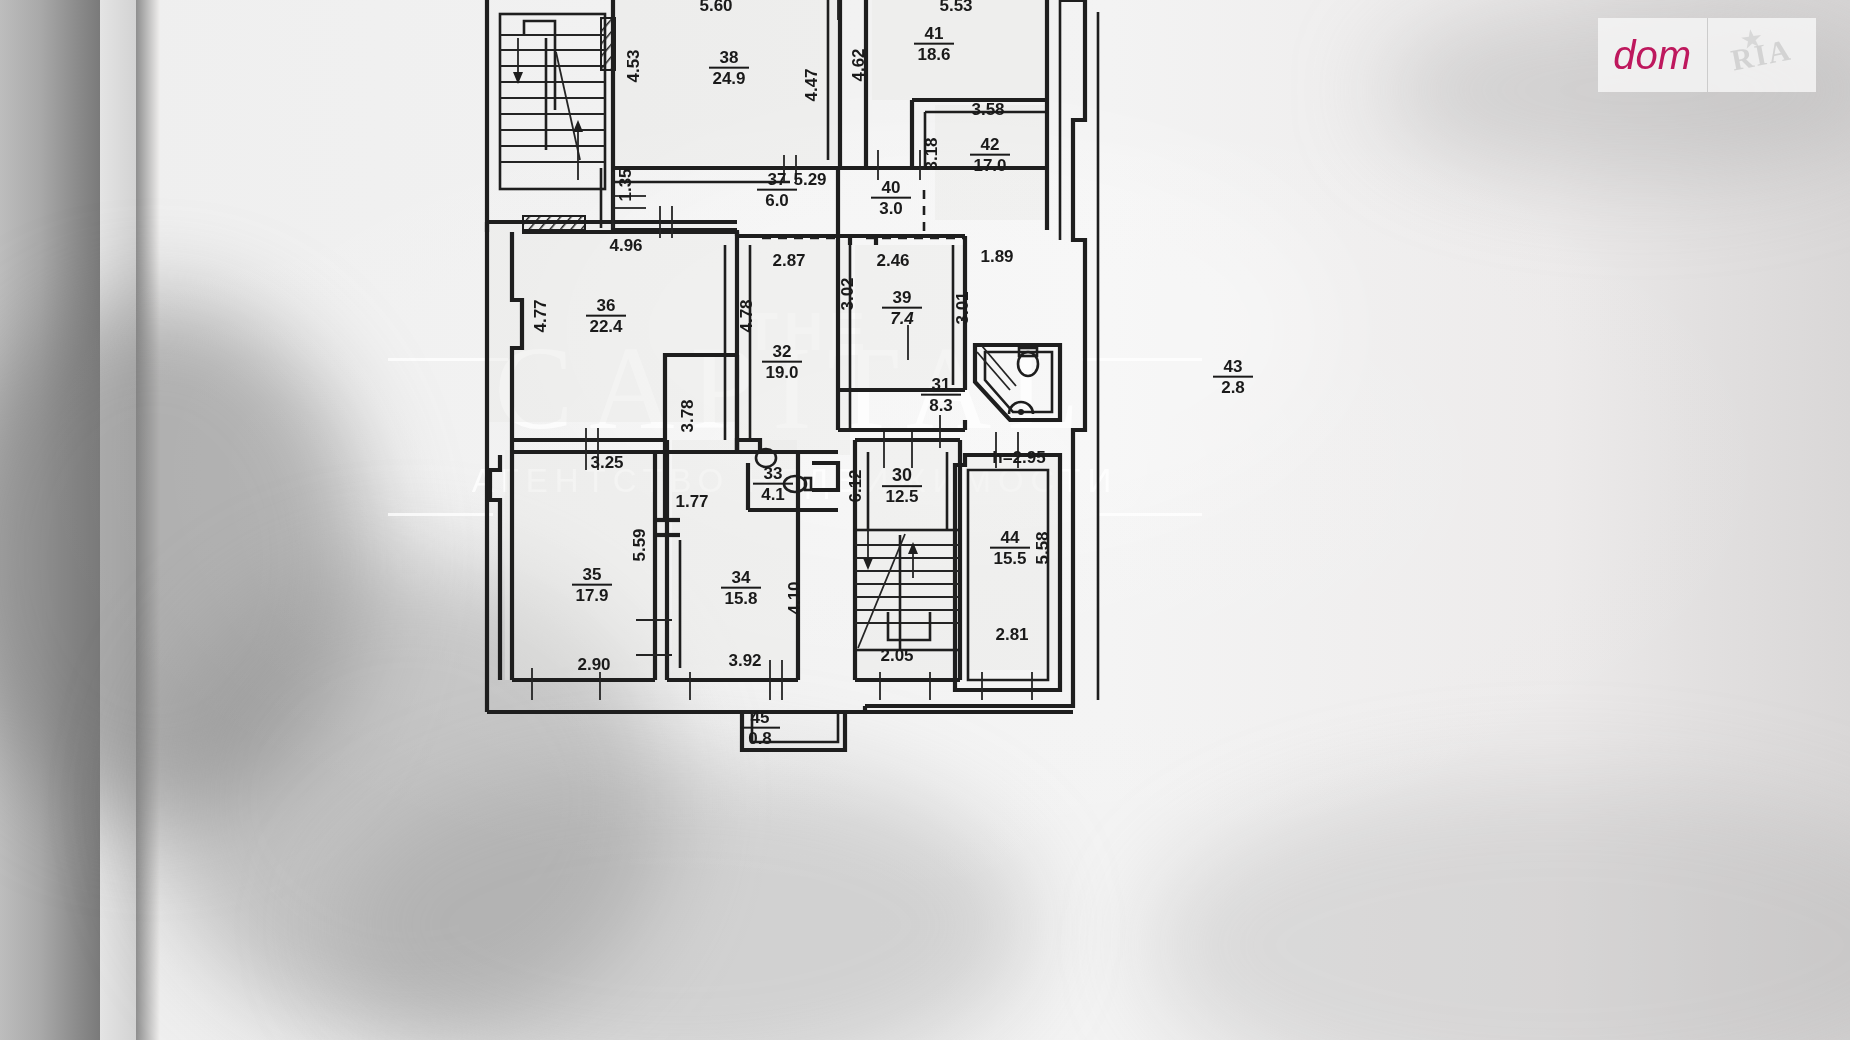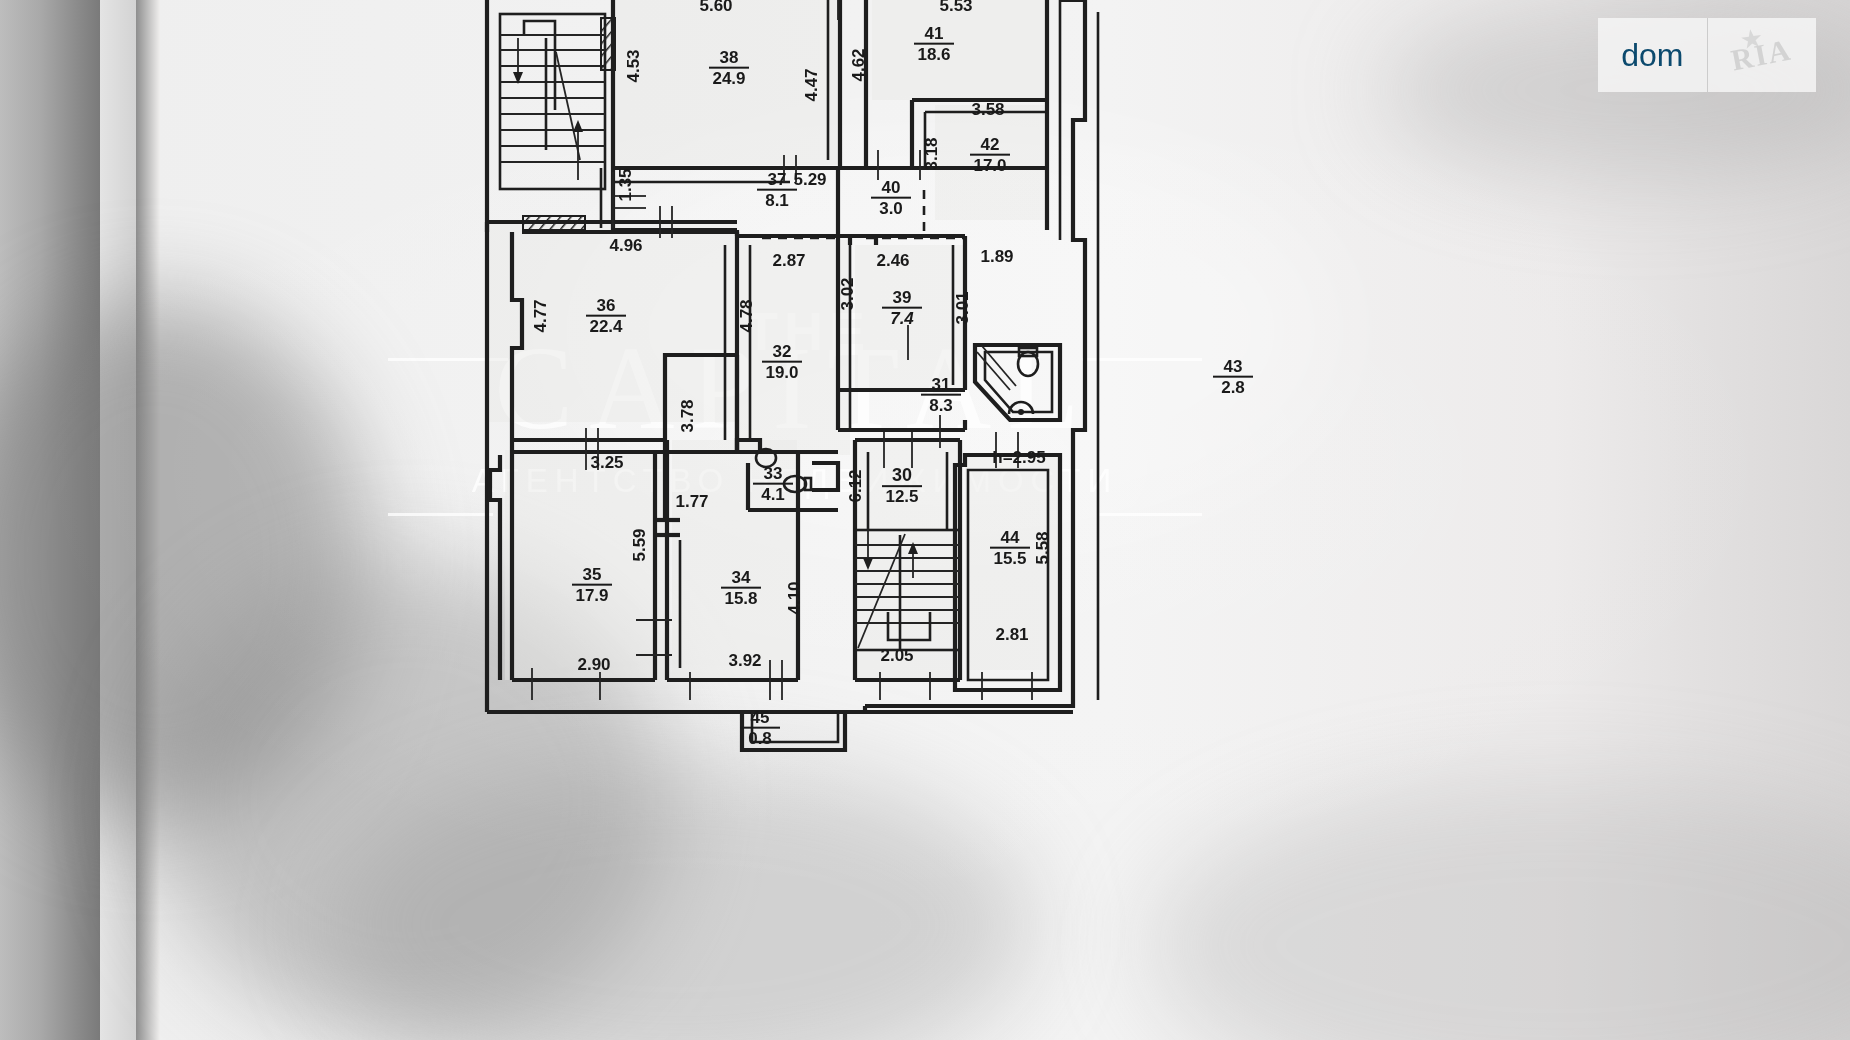--- a/index.html
+++ b/index.html
@@ -48,21 +48,21 @@
     left:745px;top:300px;font-size:54px;letter-spacing:6px;
     color:rgba(255,255,255,0.55);font-family:"Liberation Sans",sans-serif;font-weight:700;
   }
   
   #logo{
     position:absolute;left:1598px;top:18px;width:218px;height:74px;
     display:flex;background:rgba(247,247,247,0.82);
   }
   #logo .cell{flex:1;display:flex;align-items:center;justify-content:center;position:relative;}
   #logo .sep{width:1px;background:rgba(200,200,200,0.9);}
-  #logo .domtext{font-size:32px;color:#0c4a6e;font-family:"Liberation Sans",sans-serif;letter-spacing:0px;}
+  #logo .domtext{font-size:40px;color:#be185d;font-family:"Liberation Sans",sans-serif;letter-spacing:0px;font-style:italic;}
   #logo .riatext{font-size:30px;color:#d3d3d3;font-family:"Liberation Serif",serif;font-weight:700;
      letter-spacing:2px;transform:rotate(-11deg);}
   #logo .star{position:absolute;left:32px;top:6px;font-size:26px;color:#d8d8d8;transform:rotate(-8deg);}
 </style>
 </head>
 <body>
 
 <div id="photo"></div>
 
 <div class="edge" style="left:0;width:100px;background:linear-gradient(90deg,#bdbdbd,#a9a9a9 40%,#8d8d8d 75%,#7a7a7a 100%);"></div>
@@ -347,21 +347,21 @@
       <div style="font-size: 17px;">18.6</div>
     </div>
     <div style="position: absolute; left: 990px; top: 155px; transform: translate(-50%, -50%); text-align: center; color: rgb(26, 26, 26); font-family: &quot;Liberation Sans&quot;, sans-serif; font-weight: 700; line-height: 1.02;">
       <div style="font-size: 17px;">42</div>
       <div style="height: 2px; background: rgb(26, 26, 26); width: 40px; margin: 1px auto;"></div>
       <div style="font-size: 17px;">17.0</div>
     </div>
     <div style="position: absolute; left: 777px; top: 190px; transform: translate(-50%, -50%); text-align: center; color: rgb(26, 26, 26); font-family: &quot;Liberation Sans&quot;, sans-serif; font-weight: 700; line-height: 1.02;">
       <div style="font-size: 17px;">37</div>
       <div style="height: 2px; background: rgb(26, 26, 26); width: 40px; margin: 1px auto;"></div>
-      <div style="font-size: 17px;">8.1</div>
+      <div style="font-size: 17px;">6.0</div>
     </div>
     <div style="position: absolute; left: 891px; top: 198px; transform: translate(-50%, -50%); text-align: center; color: rgb(26, 26, 26); font-family: &quot;Liberation Sans&quot;, sans-serif; font-weight: 700; line-height: 1.02;">
       <div style="font-size: 17px;">40</div>
       <div style="height: 2px; background: rgb(26, 26, 26); width: 40px; margin: 1px auto;"></div>
       <div style="font-size: 17px;">3.0</div>
     </div>
     <div style="position: absolute; left: 606px; top: 316px; transform: translate(-50%, -50%); text-align: center; color: rgb(26, 26, 26); font-family: &quot;Liberation Sans&quot;, sans-serif; font-weight: 700; line-height: 1.02;">
       <div style="font-size: 17px;">36</div>
       <div style="height: 2px; background: rgb(26, 26, 26); width: 40px; margin: 1px auto;"></div>
       <div style="font-size: 17px;">22.4</div>

